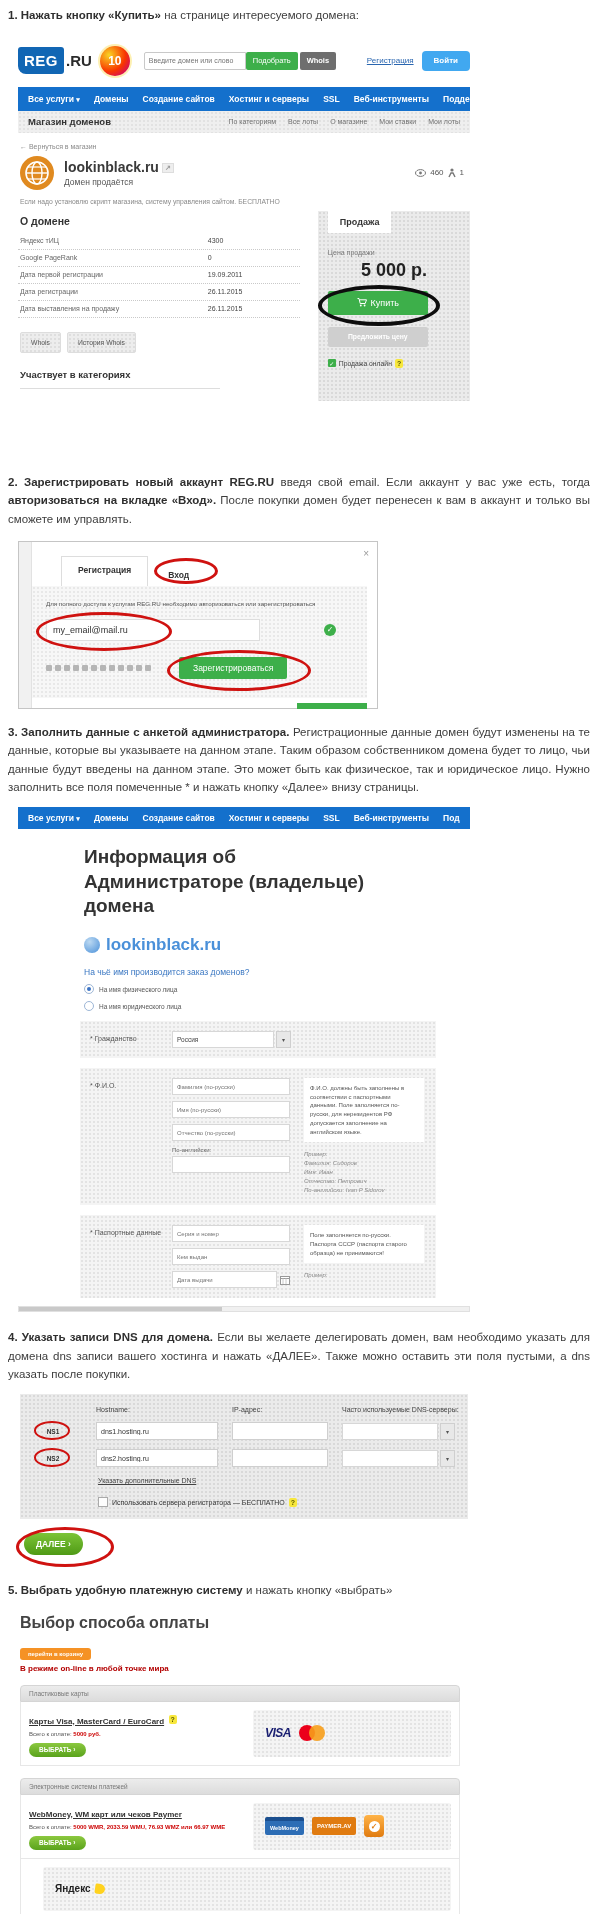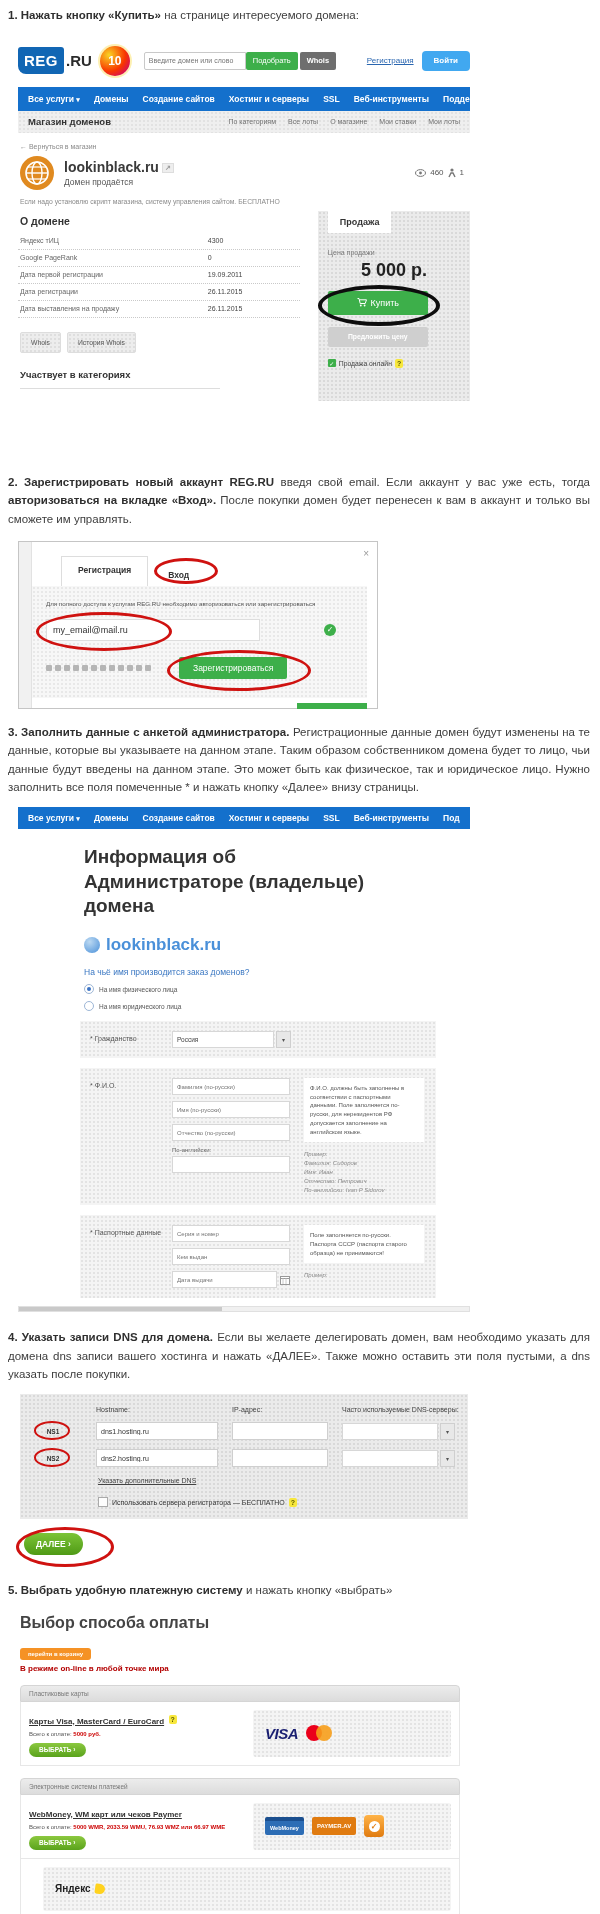--- a/index.html
+++ b/index.html
@@ -132,21 +132,21 @@
   .s5-cart{background:#f59225;color:#fff;border:none;font-size:6px;font-weight:bold;padding:3px 8px;border-radius:3px;cursor:pointer;}
   .s5-online{color:#b30000;font-weight:bold;font-size:8px;margin-top:4px;}
   .s5-sec{background:linear-gradient(#ececec,#dcdcdc);border:1px solid #d5d5d5;border-radius:4px 4px 0 0;font-size:6.5px;color:#777;padding:4px 8px;margin-top:12px;}
   .s5-row{display:flex;border:1px solid #e7e7e7;border-top:none;padding:8px;}
   .s5-info{width:210px;}
   .s5-name{font-size:8px;color:#333;font-weight:bold;text-decoration:underline;}
   .s5-total{font-size:6px;color:#555;margin-top:3px;}
   .s5-amount{color:#cc0000;font-weight:bold;}
   .s5-select{margin-top:6px;height:14px;font-size:6.5px;font-weight:bold;color:#fff;background:linear-gradient(#8bc83f,#5aa31c);border:none;border-radius:7px;padding:0 10px;cursor:pointer;}
   .s5-logos{margin-left:14px;flex:1;border-radius:3px;display:flex;align-items:center;gap:8px;padding:0 12px;min-height:44px;}
-  .visa{font-style:italic;font-weight:bold;color:#1a1f71;font-size:15px;letter-spacing:-0.5px;}
+  .visa{font-style:italic;font-weight:bold;color:#1a1f71;font-size:12px;letter-spacing:-0.5px;}
   .mc{position:relative;width:26px;height:16px;}
   .mc i{position:absolute;top:0;width:16px;height:16px;border-radius:50%;}
   .mc .c1{left:0;background:#eb001b;}
   .mc .c2{left:10px;background:#f79e1b;opacity:.9;}
   .wm{background:#2d6db5;color:#fff;font-size:5.5px;font-weight:bold;padding:4px 5px;border-radius:2px;border-top:4px solid #1b4f8f;}
   .paymer{background:#e07b10;color:#fff;font-size:6px;font-weight:bold;padding:6px 5px;border-radius:2px;}
   .shield{width:20px;height:22px;background:linear-gradient(#ffb347,#e07b10);border-radius:4px;display:flex;align-items:center;justify-content:center;}
   .shield i{width:11px;height:11px;background:#fff;border-radius:50%;color:#e07b10;font-size:8px;font-weight:bold;font-style:normal;display:flex;align-items:center;justify-content:center;}
   .ya{font-size:10px;font-weight:bold;color:#222;}
   .ya-b{width:10px;height:10px;background:#ffd21e;border-radius:2px 6px 6px 2px;transform:rotate(8deg);margin-left:-4px;}

